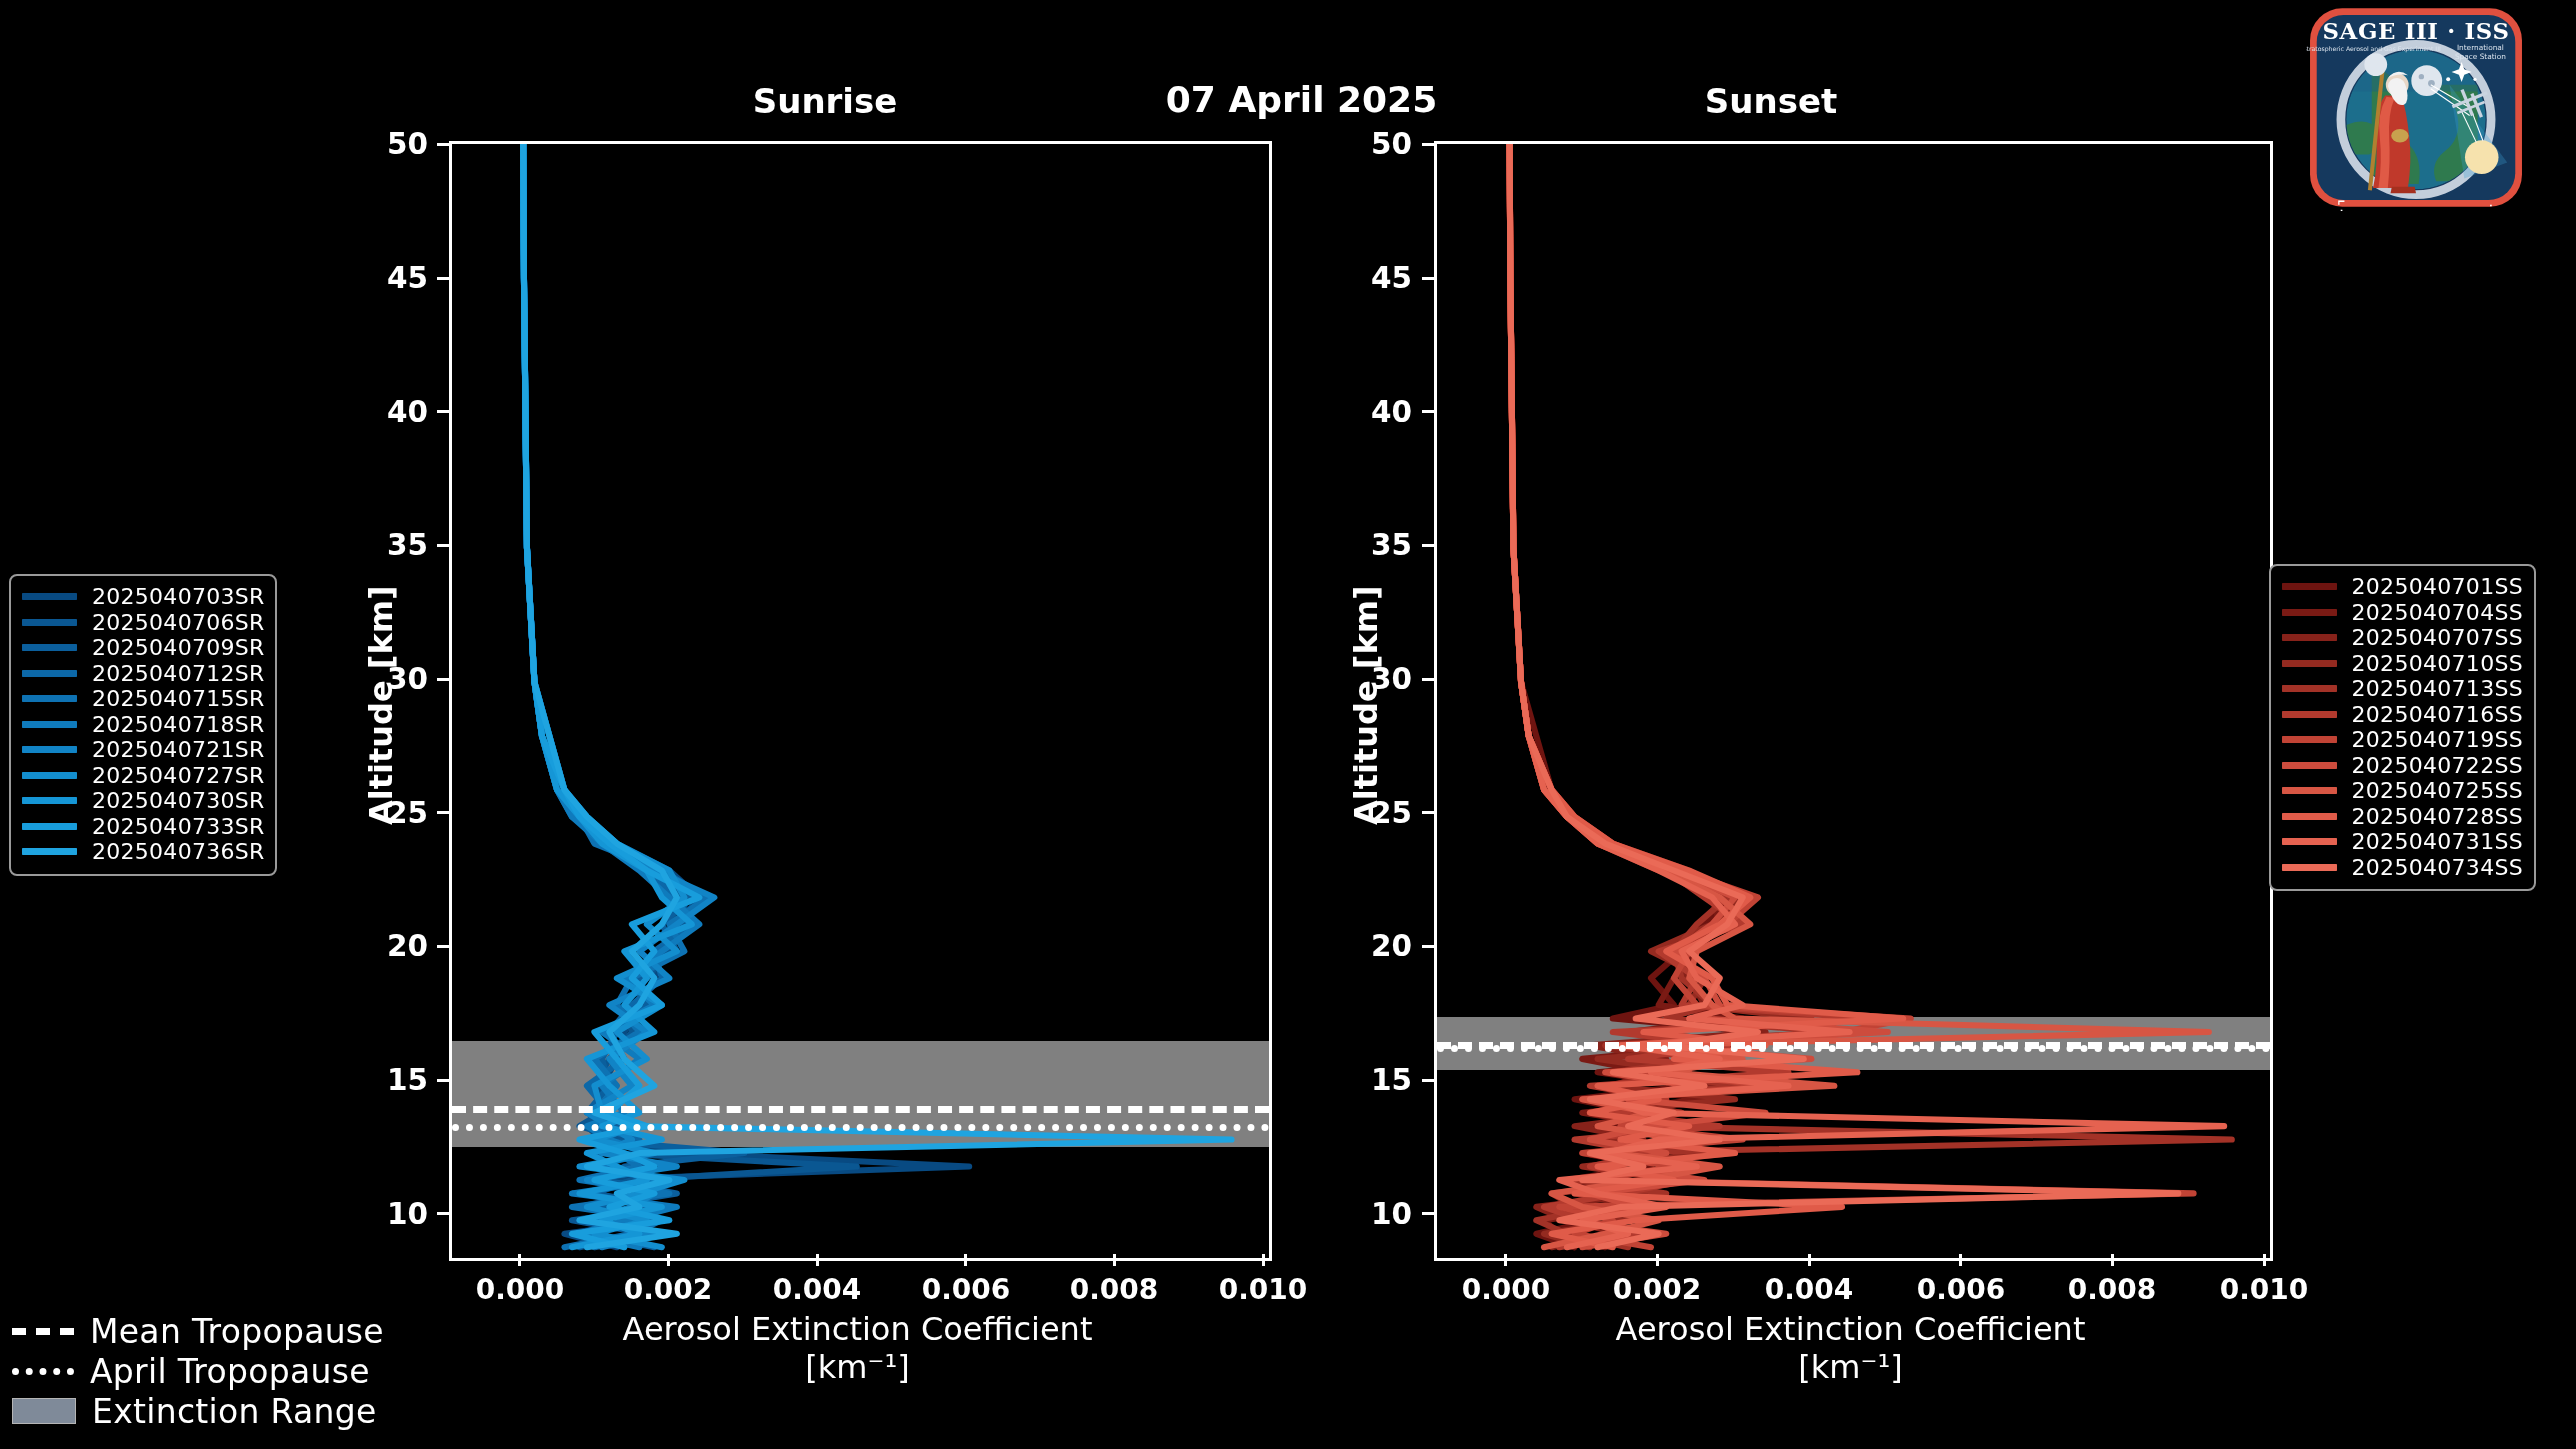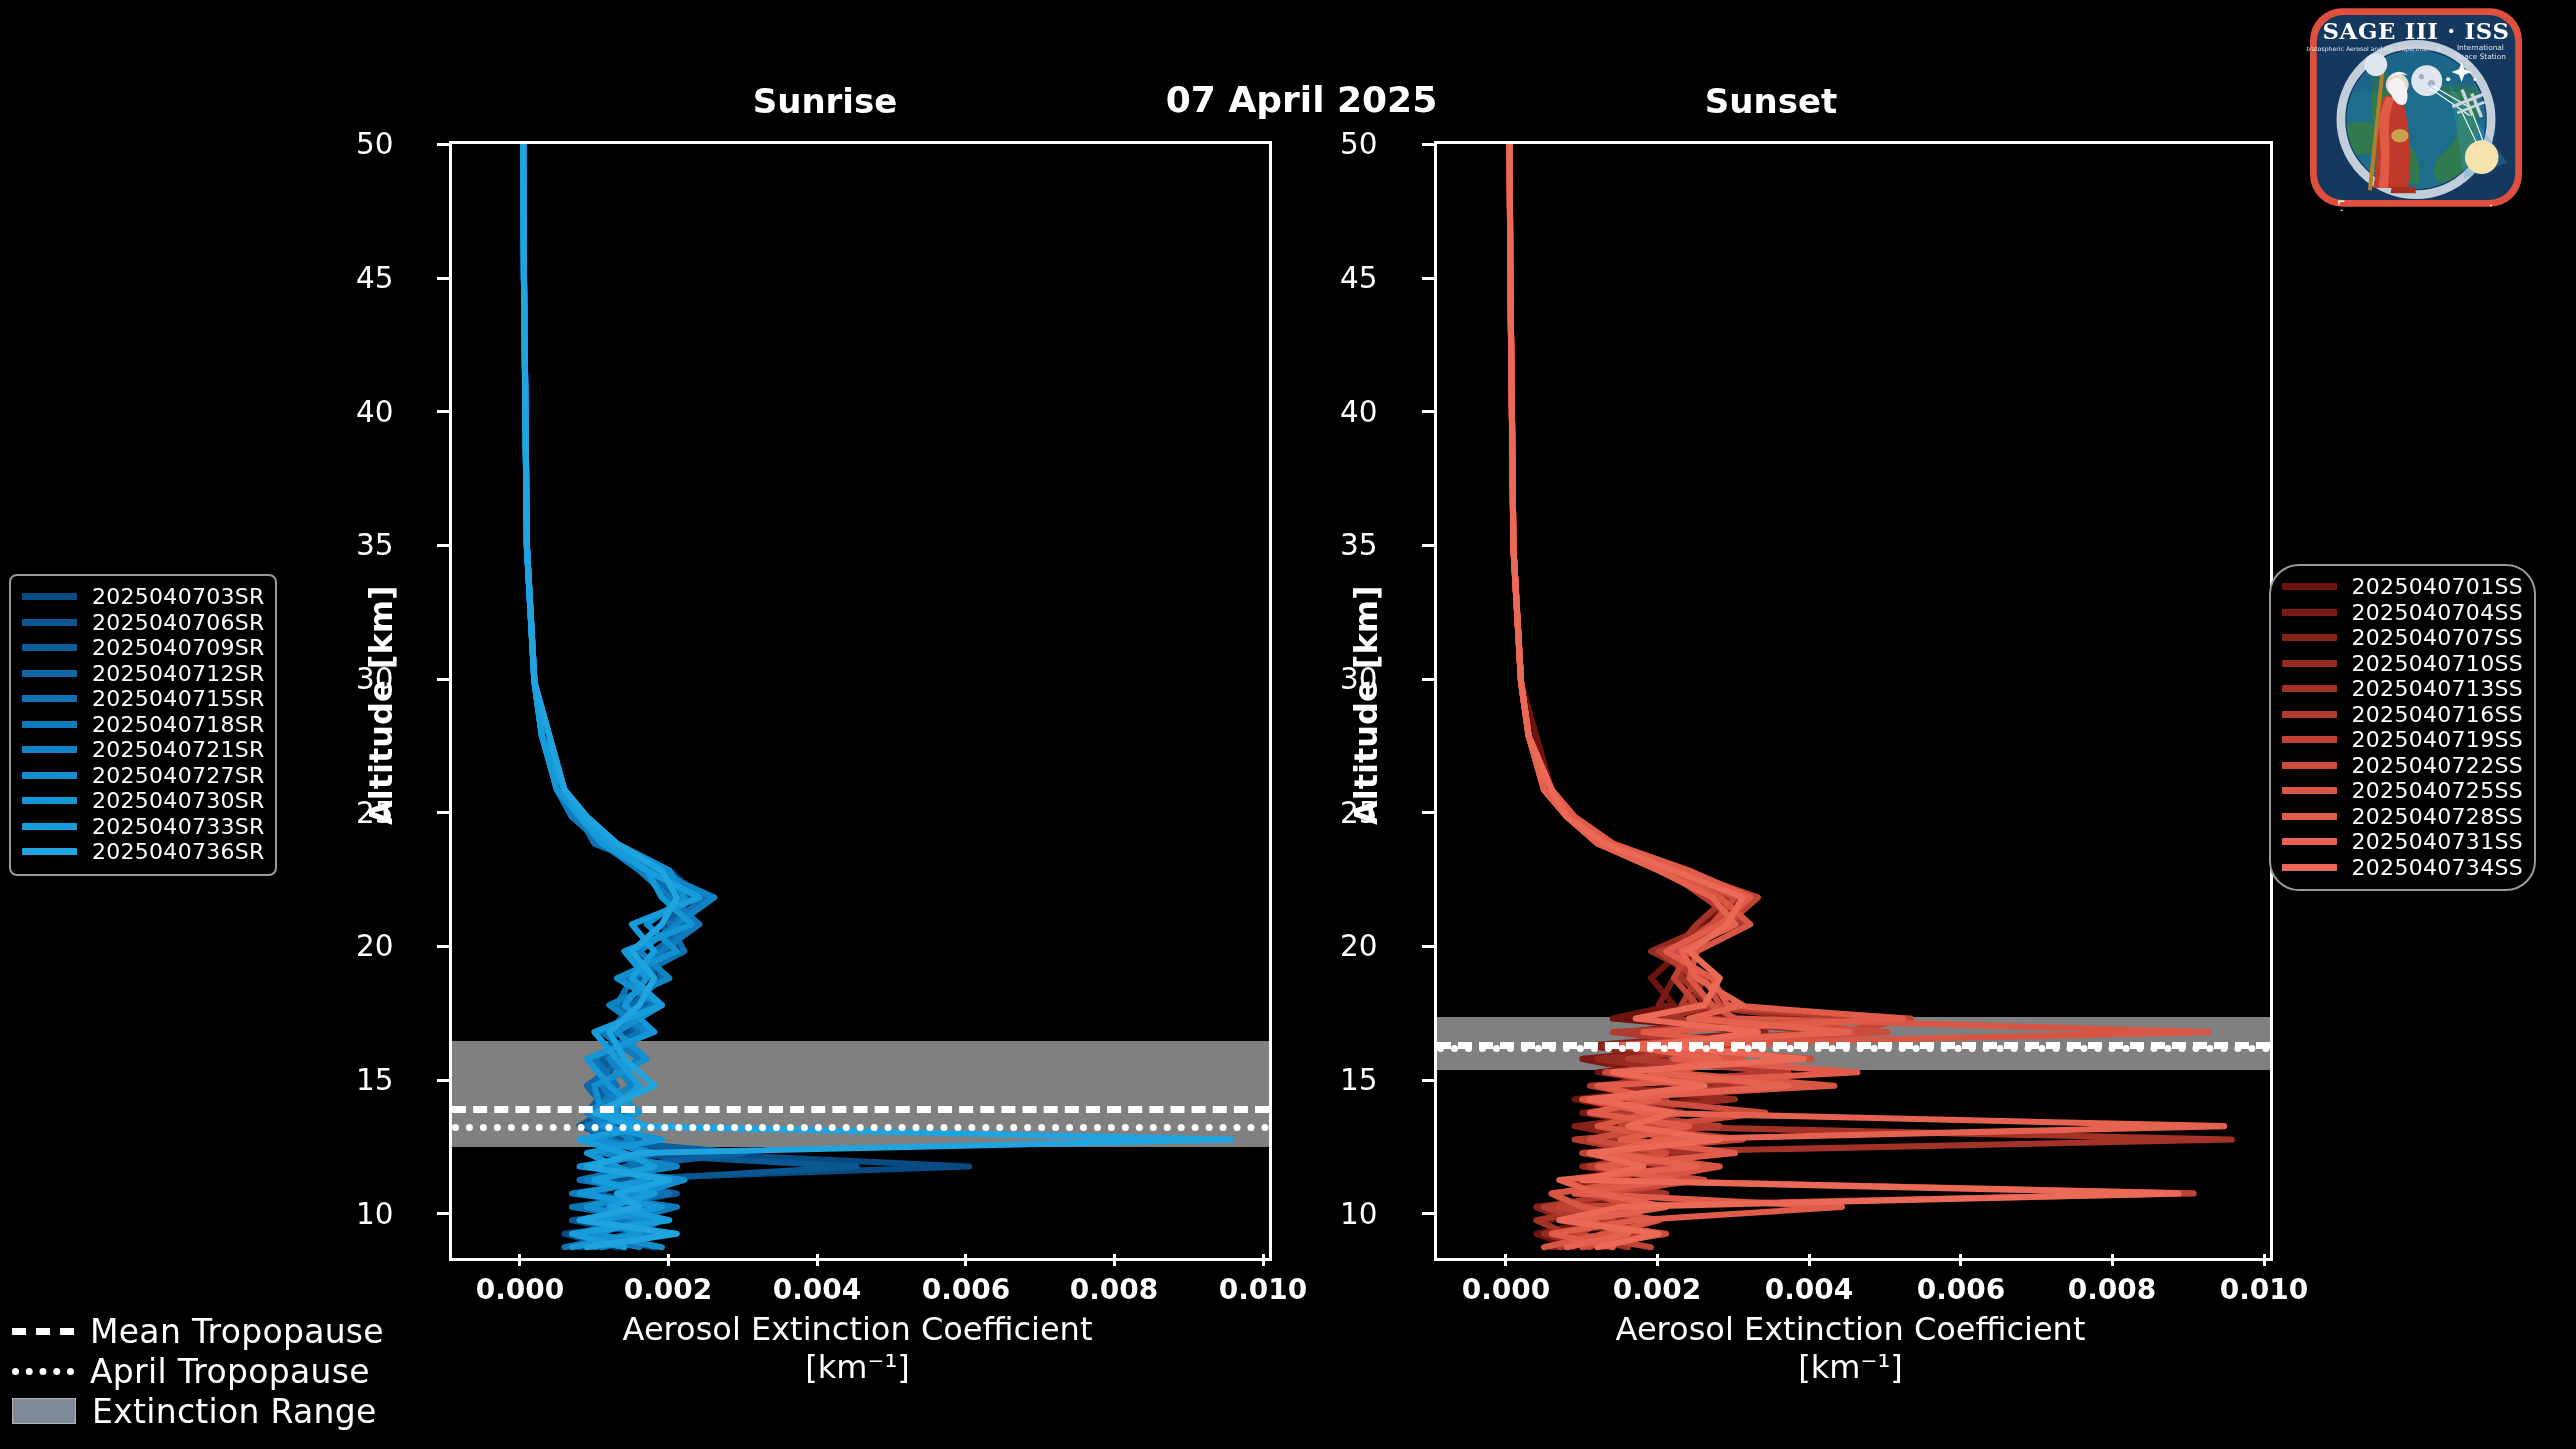--- a/index.html
+++ b/index.html
@@ -26,21 +26,21 @@
 
   .band{position:absolute;left:0;right:0;background:#808080;}
   .meanline,.medline{position:absolute;left:0;right:0;height:0;}
   .meanline{border-top:7.4px dashed #ffffff;}
   .medline {border-top:7.4px dotted #ffffff;}
 
   svg.curves{position:absolute;left:0;top:0;width:100%;height:100%;}
 
   
   .ytick{position:absolute;width:12px;height:2.7px;background:#fff;}
-  .ylab{position:absolute;text-align:left;font-size:29.5px;font-weight:normal;
+  .ylab{position:absolute;text-align:right;font-size:29.5px;font-weight:bold;
         transform:translateY(-50%);}
   .xtick{position:absolute;width:2.7px;height:12px;background:#fff;}
   .xlab{position:absolute;font-size:28px;font-weight:bold;
         transform:translateX(-50%);}
 
   .ylabel{position:absolute;font-size:32px;font-weight:bold;
           transform:rotate(-90deg);transform-origin:left top;}
   .xlabel{position:absolute;text-align:center;font-size:32px;font-weight:normal;
           line-height:1.18;}
 
@@ -227,21 +227,21 @@
       </div>
       <div class="lrow">
         <span class="swatch" style="background: rgb(24, 157, 220);"></span>
         <span>2025040733SR</span>
       </div>
       <div class="lrow">
         <span class="swatch" style="background: rgb(31, 164, 224);"></span>
         <span>2025040736SR</span>
       </div>
     </div>
-<div class="legend" id="legend-sunset" style="left:2269px;top:564px;border-radius:30px;">
+<div class="legend" id="legend-sunset" style="left:2269px;top:564px;">
       <div class="lrow">
         <span class="swatch" style="background: rgb(110, 20, 16);"></span>
         <span>2025040701SS</span>
       </div>
       <div class="lrow">
         <span class="swatch" style="background: rgb(122, 26, 20);"></span>
         <span>2025040704SS</span>
       </div>
       <div class="lrow">
         <span class="swatch" style="background: rgb(135, 34, 26);"></span>

